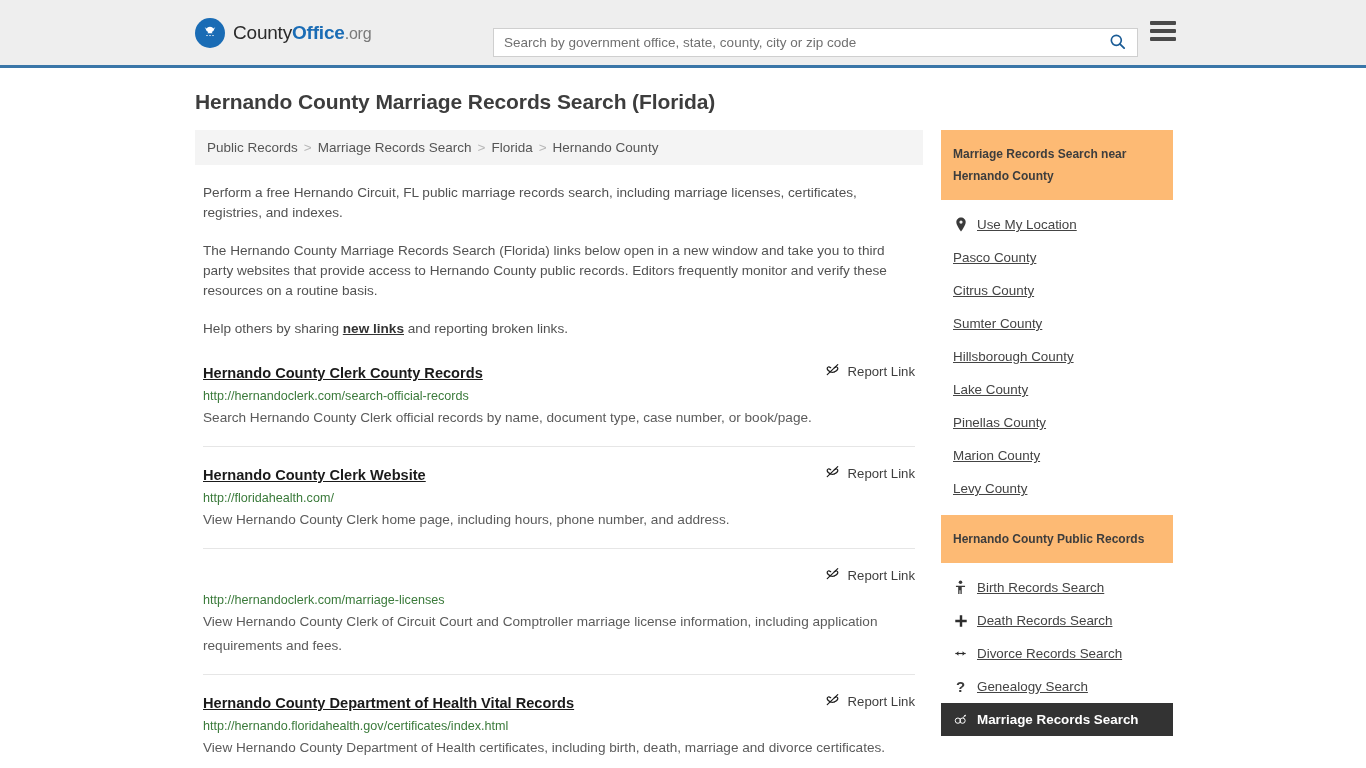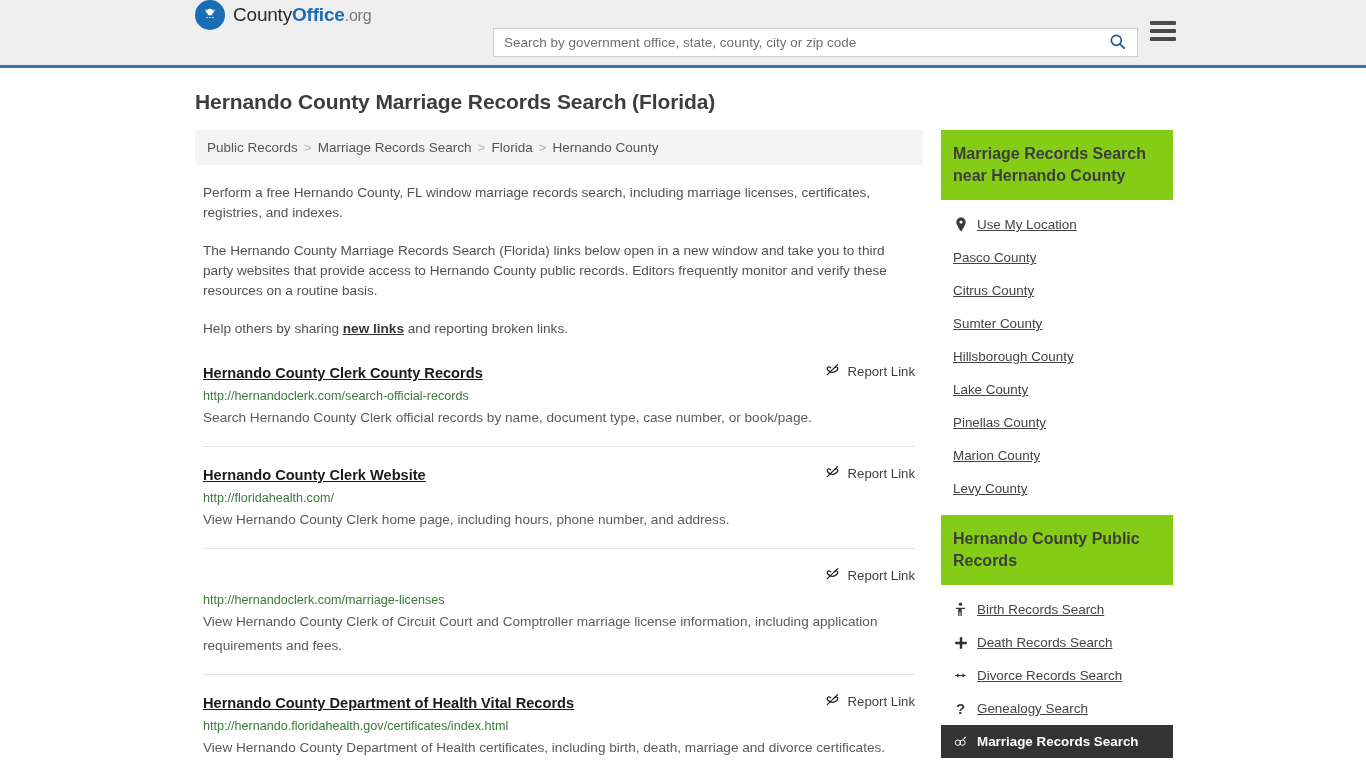--- a/index.html
+++ b/index.html
@@ -10,21 +10,21 @@
     background: #ffffff;
     font-family: "Liberation Sans", sans-serif;
   }
 
   
   .site-header {
     height: 68px;
     background: #eeeeee;
     border-bottom: 3px solid #3a76a8;
     display: flex;
-    align-items: flex-start;
+    align-items: center;
     position: relative;
   }
   .brand {
     display: flex;
     align-items: center;
     margin-left: 195px;
     text-decoration: none;
     gap: 8px;
   }
   .brand-mark {
@@ -188,23 +188,23 @@
   .link-desc {
     font-size: 13.6px;
     line-height: 24px;
     color: #5b5b5b;
     margin-top: 3px;
   }
 
   
   .side-panel { margin-bottom: 4px; }
   .side-head {
-    background: #84cc16;
+    background: #fdba74;
     padding: 13px 12px;
-    font-size: 16px;
+    font-size: 12px;
     font-weight: bold;
     color: #3d3d3d;
     line-height: 22px;
   }
   .side-links { padding: 8px 0 6px 0; }
   .side-link {
     display: flex;
     align-items: center;
     gap: 9px;
     padding: 9px 12px;
@@ -283,21 +283,21 @@
         <a>Public Records</a>
         <span class="sep">&gt;</span>
         <a>Marriage Records Search</a>
         <span class="sep">&gt;</span>
         <a>Florida</a>
         <span class="sep">&gt;</span>
         <a>Hernando County</a>
       </nav>
 
       <div class="intro">
-        <p>Perform a free Hernando County, FL window marriage records search, including marriage licenses, certificates, registries, and indexes.</p>
+        <p>Perform a free Hernando Circuit, FL public marriage records search, including marriage licenses, certificates, registries, and indexes.</p>
         <p>The Hernando County Marriage Records Search (Florida) links below open in a new window and take you to third party websites that provide access to Hernando County public records. Editors frequently monitor and verify these resources on a routine basis.</p>
         <p><span>Help others by sharing </span><a>new links</a><span> and reporting broken links.</span></p>
       </div>
 
       <div class="link-list">
 
         <div class="link-item">
           <div class="link-row">
             <a class="link-title">Hernando County Clerk County Records</a>
             <span class="report">

